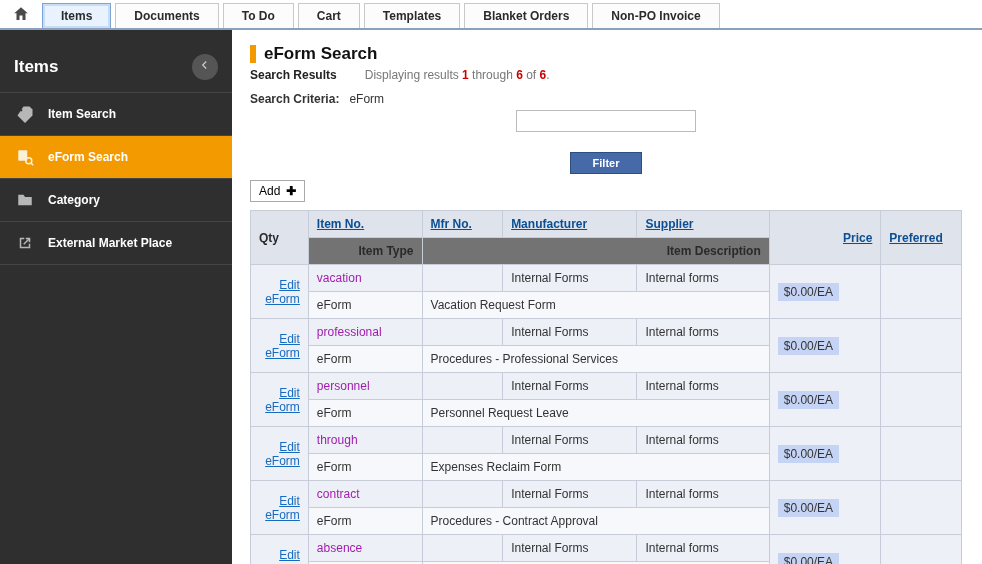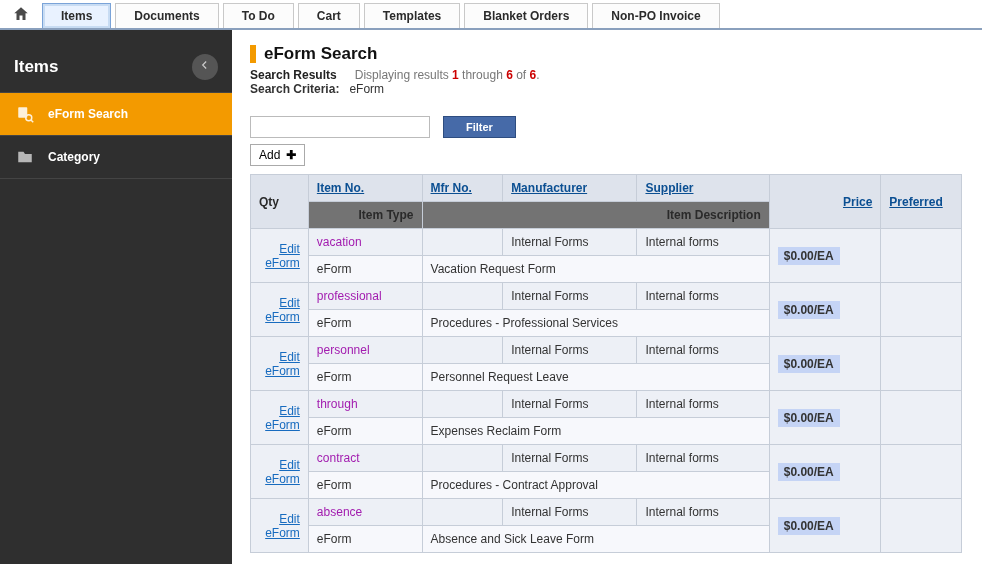--- a/index.html
+++ b/index.html
@@ -79,26 +79,26 @@
   .side-item.active .icon svg{fill:#fff;}
   .side-item.active::after{
     content:"";position:absolute;right:-8px;top:50%;transform:translateY(-50%);
     border-style:solid;border-width:8px 0 8px 8px;border-color:transparent transparent transparent #fff;
   }
   
   .main{flex:1;padding:14px 20px 20px 18px;}
   .page-title-row{display:flex;align-items:center;margin-bottom:4px;}
   .title-bar{width:6px;height:18px;background:#f39a00;margin-right:8px;}
   .page-title{font-size:17px;font-weight:bold;color:#111;}
-  .subrow{display:flex;align-items:baseline;gap:18px;}
+  .subrow{display:flex;align-items:baseline;gap:28px;margin-bottom:10px;}
   .subrow .results-label{font-weight:bold;color:#222;}
   .subrow .display-text{color:#777;}
   .subrow .display-text .hl{color:#cc0000;font-weight:bold;}
-  .criteria-label{font-weight:bold;margin-bottom:20px;}
-  .criteria-row{display:flex;align-items:center;gap:13px;margin-bottom:6px;}
+  .criteria-label{font-weight:bold;margin-bottom:4px;}
+  .criteria-row{display:flex;align-items:center;gap:20px;margin-bottom:6px;flex-direction:column;}
   .criteria-row input{
     width:180px;height:22px;border:1px solid #bbb;padding:2px 5px;font-size:12px;
   }
   .btn-filter{
     background:#466aa8;color:#fff;border:1px solid #2e4d80;
     height:22px;padding:0 22px;font-size:11px;font-weight:bold;cursor:pointer;
   }
   .btn-add{
     display:inline-flex;align-items:center;gap:6px;
     border:1px solid #aaa;background:#fff;height:22px;padding:4px 8px;
@@ -116,21 +116,21 @@
     background:#dee3ec;color:#2a2a2a;
   }
   table.data thead tr.h1 th a{
     color:#0b4f92;text-decoration:underline;cursor:pointer;
   }
   table.data thead tr.h2 th{background:#737373;text-align:right;}
   col.qty{width:56px;} col.itemno{width:110px;} col.mfrno{width:78px;}
   col.mfr{width:130px;} col.sup{width:128px;} col.price{width:108px;} col.pref{width:78px;}
   .editlink{color:#176bbf;text-decoration:underline;cursor:pointer;text-align:right;display:block;}
   .itemlink{color:#a21caf;cursor:pointer;}
-  .price-cell{text-align:right;font-weight:bold;}
+  .price-cell{text-align:right;}
   .price-badge{background:#c5d4f5;padding:2px 6px;display:inline-block;}
   tr.r1 td{background:#edf0f6;}
   tr.r2 td{background:#f7f8fc;}
   thead th.right{ text-align:right; }
   thead th.center{ text-align:center; }
 </style>
 </head>
 <body>
 
 <div class="topnav">
@@ -159,37 +159,55 @@
       <span>Items</span>
       <span class="back-circle">
         <span>
           <svg viewBox="0 0 24 24">
               <path d="M14 6l-6 6 6 6"></path>
             </svg>
         </span>
       </span>
     </div>
     <div id="sidebar-items">
+        <div class="side-item">
+          <span class="icon">
+            <svg viewBox="0 0 24 24">
+              <path d="M10 2h8l4 4v8l-10 10L2 14z"></path>
+              <circle cx="7" cy="7" r="1.5" fill="#2f2f2f"></circle>
+            </svg>
+          </span>
+          <span>Item Search</span>
+        </div>
         <div class="side-item active">
           <span class="icon">
             <svg viewBox="0 0 24 24">
               <rect x="3" y="3" width="12" height="14" rx="1"></rect>
               <circle cx="17" cy="17" r="4" fill="none" stroke="#fff" stroke-width="2"></circle>
               <line x1="20" y1="20" x2="23" y2="23" stroke="#fff" stroke-width="2"></line>
             </svg>
           </span>
           <span>eForm Search</span>
         </div>
         <div class="side-item">
           <span class="icon">
             <svg viewBox="0 0 24 24">
               <path d="M3 5h7l2 3h9v11H3z"></path>
             </svg>
           </span>
           <span>Category</span>
+        </div>
+        <div class="side-item">
+          <span class="icon">
+            <svg viewBox="0 0 24 24">
+              <path d="M5 5h6v2H7v10h10v-4h2v6H5z"></path>
+              <path d="M13 5h6v6h-2V8.4l-6 6L9.6 13l6-6H13z"></path>
+            </svg>
+          </span>
+          <span>External Market Place</span>
         </div>
       </div>
   </div>
 
   <div class="main">
     <div class="page-title-row">
       <div class="title-bar"></div>
       <div class="page-title">eForm Search</div>
     </div>
     <div class="subrow">

